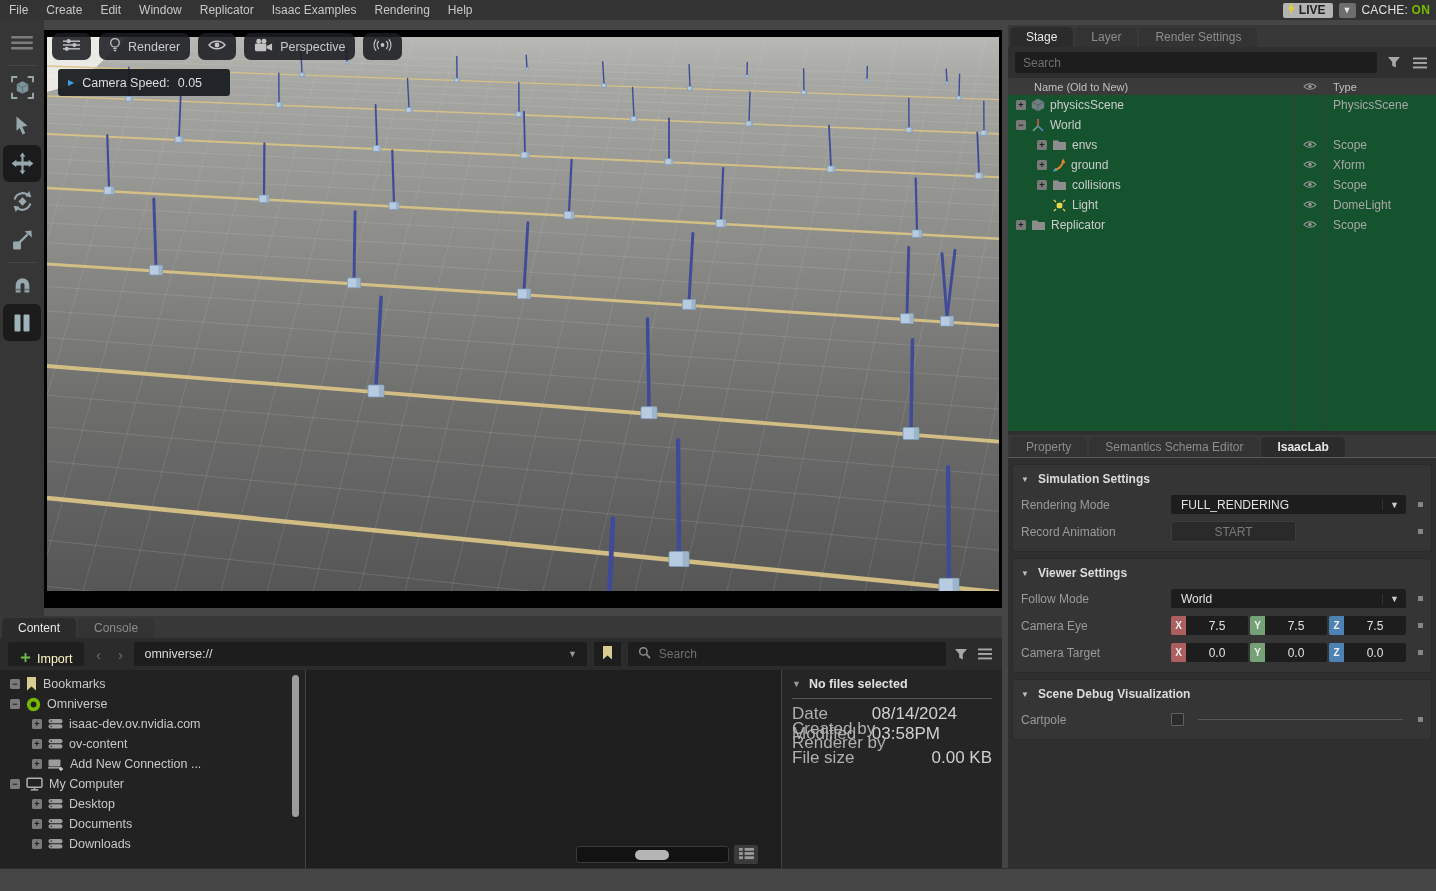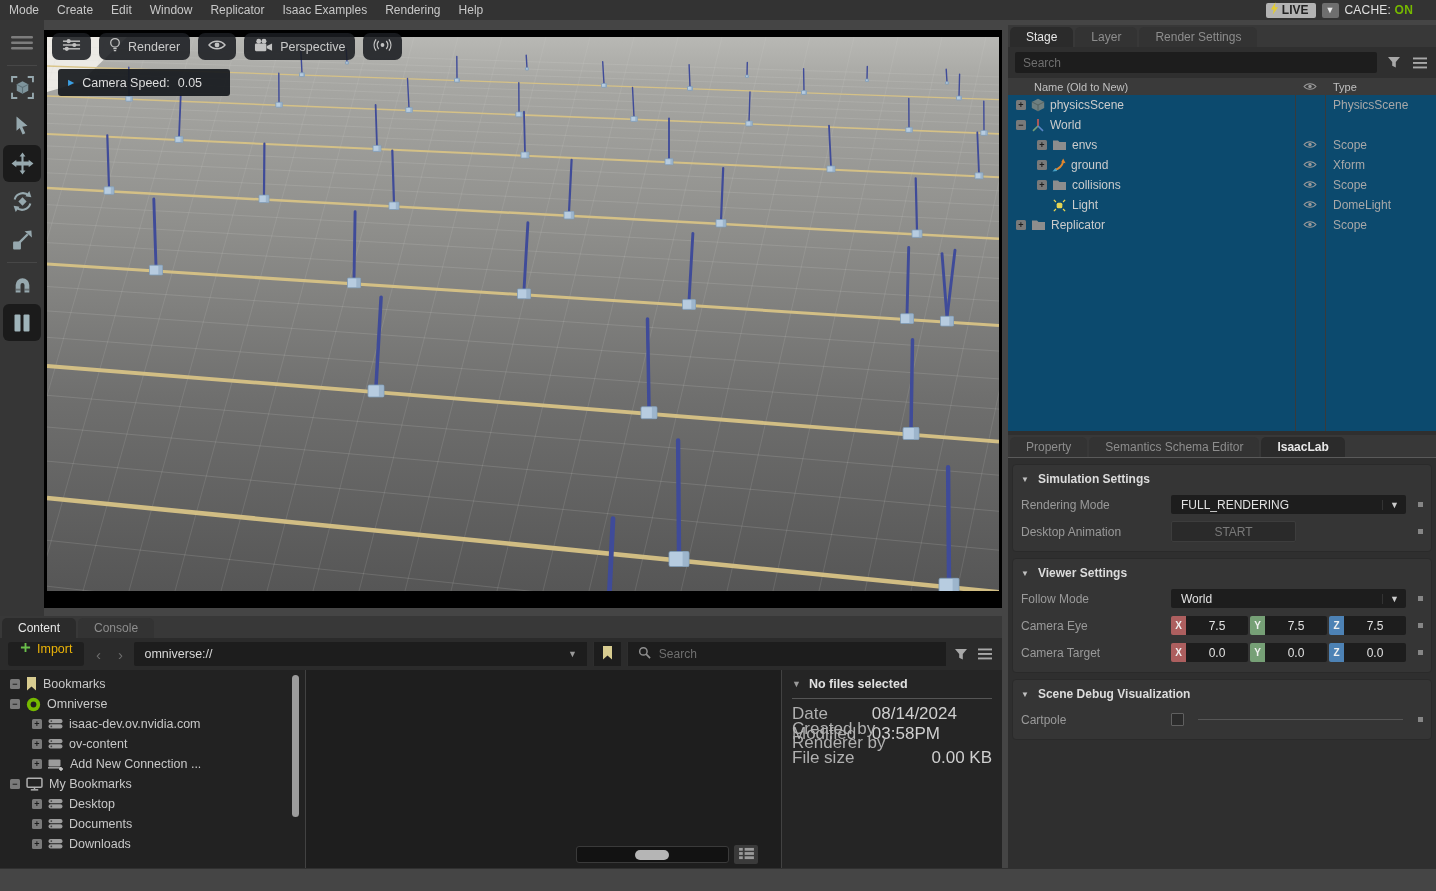--- a/index.html
+++ b/index.html
@@ -5,21 +5,21 @@
   * { margin:0; padding:0; box-sizing:border-box; }
   html,body { background:#454545; }
   body { font-family:"Liberation Sans", sans-serif; font-size:12px; color:#cccccc; }
   #app { position:relative; width:1436px; height:891px; background:#454545; overflow:hidden; }
 
   
   #menubar { position:absolute; left:0; top:0; width:1436px; height:20px; background:#333333;
              display:flex; align-items:center; }
   #menu-items { display:flex; align-items:center; height:100%; }
   .menu-item { padding:0 9px; line-height:20px; color:#c8c8c8; cursor:default; }
-  #menubar-right { margin-left:auto; display:flex; align-items:center; gap:6px; padding-right:23px; }
+  #menubar-right { margin-left:auto; display:flex; align-items:center; gap:6px; padding-right:6px; }
   .live-btn { display:flex; align-items:center; gap:3px; background:#b3b3b3; color:#222;
               border-radius:2px; height:15px; padding:0 7px 0 4px; font-weight:bold; }
   .live-dd { width:17px; height:15px; background:#6e6e6e; border-radius:2px; color:#e8e8e8;
              font-size:9px; display:flex; align-items:center; justify-content:center; }
   .cache { color:#e0e0e0; letter-spacing:.2px; }
   .cache .on { font-weight:bold; }
 
   
   #left-rail { position:absolute; left:0; top:20px; width:44px; height:848px; background:#363636;
                display:flex; flex-direction:column; align-items:center; padding-top:4px; }
@@ -48,21 +48,21 @@
 
   
   #right-panel { position:absolute; left:1008px; top:25px; width:428px; height:843px; background:#2f2f2f;
                  display:flex; flex-direction:column;justify-content:flex-end; }
   #stage-search-row { display:flex; align-items:center; gap:8px; padding:5px 7px; background:#2f2f2f; }
   .search-input { flex:1; height:21px; background:#1d1d1d; border:none; outline:none; color:#dddddd;
                   border-radius:2px; padding:0 8px; font-family:"Liberation Sans",sans-serif; font-size:12px; }
   .search-input::placeholder { color:#6f6f6f; }
   .icon-btn { display:flex; align-items:center; justify-content:center; width:18px; height:18px; }
 
-  #stage-tree-wrap { position:relative; flex:0 0 353px; background:#0c4a6e; overflow:hidden; }
+  #stage-tree-wrap { position:relative; flex:0 0 353px; background:#14532d; overflow:hidden; }
   .col-line { position:absolute; top:0; bottom:0; width:1px; background:#3a3a3a; }
   #stage-header { display:flex; align-items:center; height:17px; background:#3a3a3a; font-size:11px; color:#c0c0c0; }
   #stage-header .h-name { flex:1; padding-left:26px; }
   #stage-header .h-eye { width:30px; display:flex; justify-content:center; }
   #stage-header .h-type { width:111px; padding-left:8px; }
   .stage-row { display:flex; align-items:center; height:20px; }
   .stage-row .cell-name { flex:1; display:flex; align-items:center; gap:5px; overflow:hidden; }
   .stage-row .cell-eye { width:30px; display:flex; justify-content:center; align-self:stretch; align-items:center; }
   .stage-row .cell-type { width:111px; padding-left:8px; color:#a8a8a8; }
   .expander { flex:0 0 10px; width:10px; height:10px; background:#7a7a7a; border-radius:1.5px; color:#1c1c1c;
@@ -92,22 +92,22 @@
                 display:flex; align-items:center; justify-content:center; }
   .vec-val { flex:1; height:19px; background:#1d1d1d; border-radius:0 2px 2px 0; color:#e2e2e2;
              display:flex; align-items:center; justify-content:center; }
   .checkbox { width:13px; height:13px; border:1px solid #606060; background:#2b2b2b; border-radius:1px; }
   .hline { height:1px; background:#565656; flex:1; max-width:205px; margin-left:14px; }
 
   
   #content-panel { position:absolute; left:0; top:616px; width:1002px; height:252px; background:#2b2b2b;
                    display:flex; flex-direction:column; }
   #content-toolbar { height:32px; display:flex; align-items:center; gap:6px; padding:0 8px; background:#2b2b2b; }
-  .import-btn { display:flex; align-items:flex-start; gap:6px; background:#1f1f1f; border-radius:3px;
-                height:24px; padding:0 12px; color:#eab308; font-size:12.5px; }
+  .import-btn { display:flex; align-items:flex-end; gap:6px; background:#1f1f1f; border-radius:3px;
+                height:24px; padding:0 12px; color:#fef9c3; font-size:12.5px; }
   .nav-arrow { color:#6e6e6e; font-size:15px; width:16px; text-align:center; }
   .path-field { flex:1.45; height:24px; background:#1d1d1d; border-radius:2px 0 0 2px; display:flex;
                 align-items:center; padding:0 10px; gap:8px; color:#d8d8d8; font-size:12.5px; }
   .path-field .spacer { flex:1; }
   .path-dd { color:#9a9a9a; font-size:9px; }
   .bm-btn { height:24px; width:28px; background:#1d1d1d; border-left:1px solid #2e2e2e; display:flex;
             align-items:center; justify-content:center; }
   .search-box { flex:1; height:24px; background:#1d1d1d; border-left:1px solid #2e2e2e; display:flex;
                 align-items:center; gap:8px; padding:0 10px; }
   .search-box input { flex:1; background:transparent; border:none; outline:none; color:#dddddd;
@@ -134,21 +134,21 @@
   
   #status-strip { position:absolute; left:0; top:868px; width:1436px; height:23px; background:#454545; border-top:1px solid #303030; }
 </style>
 </head>
 <body>
 
 <div id="app">
 
   <header id="menubar">
     <nav id="menu-items">
-        <div class="menu-item">Mode</div>
+        <div class="menu-item">File</div>
         <div class="menu-item">Create</div>
         <div class="menu-item">Edit</div>
         <div class="menu-item">Window</div>
         <div class="menu-item">Replicator</div>
         <div class="menu-item">Isaac Examples</div>
         <div class="menu-item">Rendering</div>
         <div class="menu-item">Help</div>
       </nav>
     <div id="menubar-right">
       <div class="live-btn">
@@ -693,21 +693,21 @@
             <div class="prop-label">Rendering Mode</div>
             <div class="prop-ctl">
               <div class="dropdown">
         <span class="ctl-value">FULL_RENDERING</span>
         <span class="dd-arrow">▼</span>
               </div>
             </div>
             <div class="prop-dot"></div>
           </div>
           <div class="prop-row">
-            <div class="prop-label">Desktop Animation</div>
+            <div class="prop-label">Record Animation</div>
             <div class="prop-ctl">
               <button class="start-btn">START</button>
             </div>
             <div class="prop-dot"></div>
           </div>
         </div>
         <div class="sec-card">
           <div class="sec-header">
             <span class="sec-arrow">▼</span>
                     <span>Viewer Settings</span>
@@ -881,21 +881,21 @@
             </div>
             <div class="ct-row" style="padding-left: 10px;">
               <span class="expander">−</span>
               <span class="tree-icon">
                 <svg width="17" height="14" viewBox="0 0 16 13">
                   <rect x="1" y="1" width="14" height="8.5" rx="1" fill="none" stroke="#b0b0b0" stroke-width="1.4"></rect>
                   <line x1="8" y1="9.5" x2="8" y2="11.3" stroke="#b0b0b0" stroke-width="1.4"></line>
                   <line x1="4.5" y1="12" x2="11.5" y2="12" stroke="#b0b0b0" stroke-width="1.4"></line>
                 </svg>
               </span>
-              <span>My Bookmarks</span>
+              <span>My Computer</span>
             </div>
             <div class="ct-row" style="padding-left: 32px;">
               <span class="expander">+</span>
               <span class="tree-icon">
                 <svg width="15" height="12" viewBox="0 0 15 12">
                   <rect x="0.5" y="1" width="14" height="4.2" rx="2" fill="#9c9c9c"></rect>
                   <rect x="0.5" y="6.3" width="14" height="4.2" rx="2" fill="#9c9c9c"></rect>
                   <circle cx="3.3" cy="3.1" r="0.9" fill="#454545"></circle>
                   <circle cx="3.3" cy="8.4" r="0.9" fill="#454545"></circle>
                 </svg>

